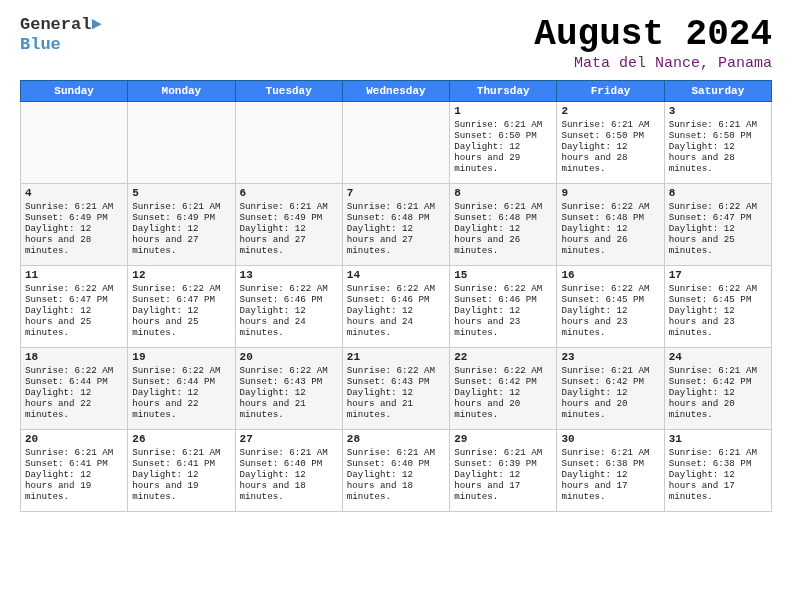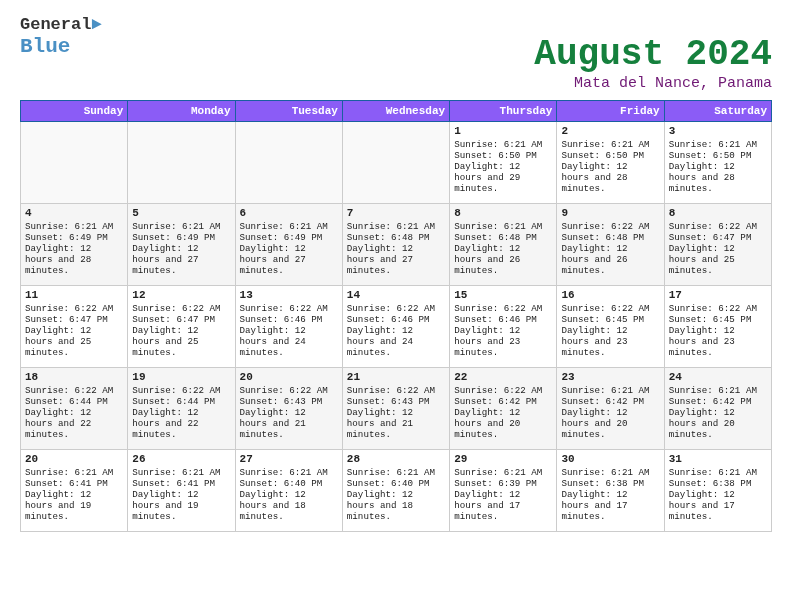--- a/index.html
+++ b/index.html
@@ -26,40 +26,39 @@
       display: flex;
       align-items: center;
       gap: 4px;
     }
     .title-block {
       text-align: right;
     }
     .month-title {
       font-size: 36px;
       font-weight: bold;
-      color: #15803d;
+      color: #000000;
       line-height: 1.1;
-      margin-top: 20px;
     }
     .location {
       font-size: 15px;
       color: #701a75;
     }
     table {
       width: 100%;
       border-collapse: collapse;
       table-layout: fixed;
     }
     thead th {
-      background-color: #8b5cf6;
+      background-color: #3b82f6;
       color: #fff;
       font-size: 11px;
       font-weight: bold;
       padding: 4px 4px;
-      text-align: right;
+      text-align: center;
       border: 1px solid #1a5fa0;
     }
     tbody td {
       border: 1px solid #ccc;
       vertical-align: top;
       padding: 3px 4px;
       font-size: 9.2px;
       color: #222;
       height: 82px;
       background: #fff;
@@ -78,21 +77,21 @@
     }
   </style>
 </head>
 <body>
 
 <div class="page">
   <div class="header">
     <div class="logo">
     <div style="line-height:1.15">
       <div style="font-size:17px;font-weight:bold;color:#333">General<span style="color:#4a90c4">►</span></div>
-      <div style="font-size:21px;font-weight:bold;color:#4a90c4">Blue</div>
+      <div style="font-size:17px;font-weight:bold;color:#4a90c4">Blue</div>
     </div>
   </div>
     <div class="title-block">
       <div class="month-title">August 2024</div>
       <div class="location">Mata del Nance, Panama</div>
     </div>
   </div>
 
   <table>
     <thead>

